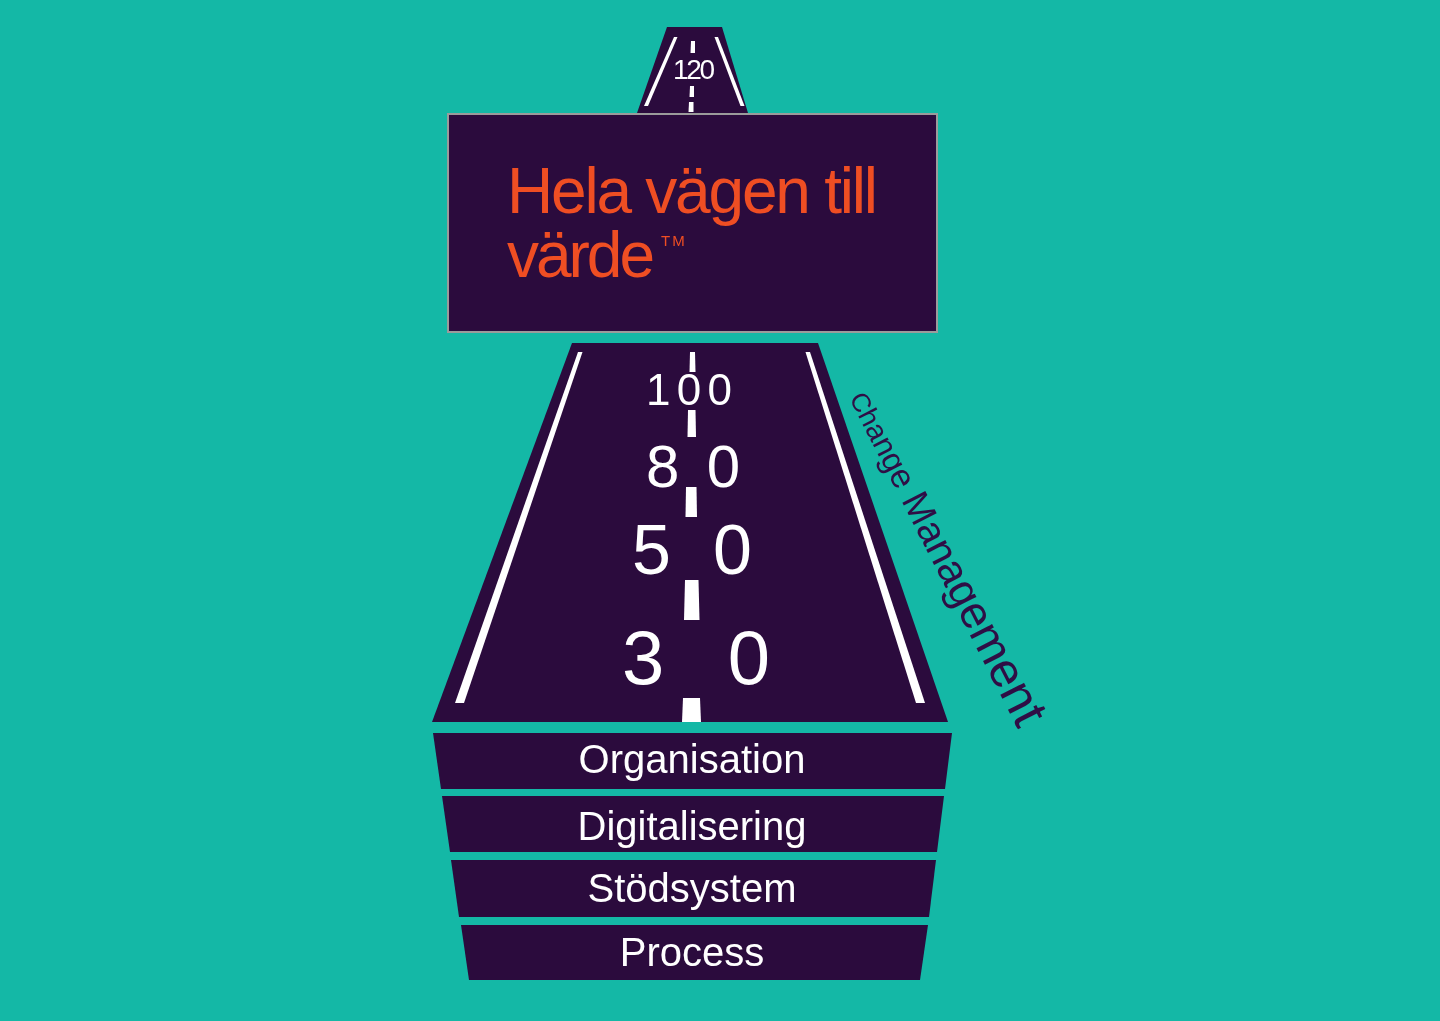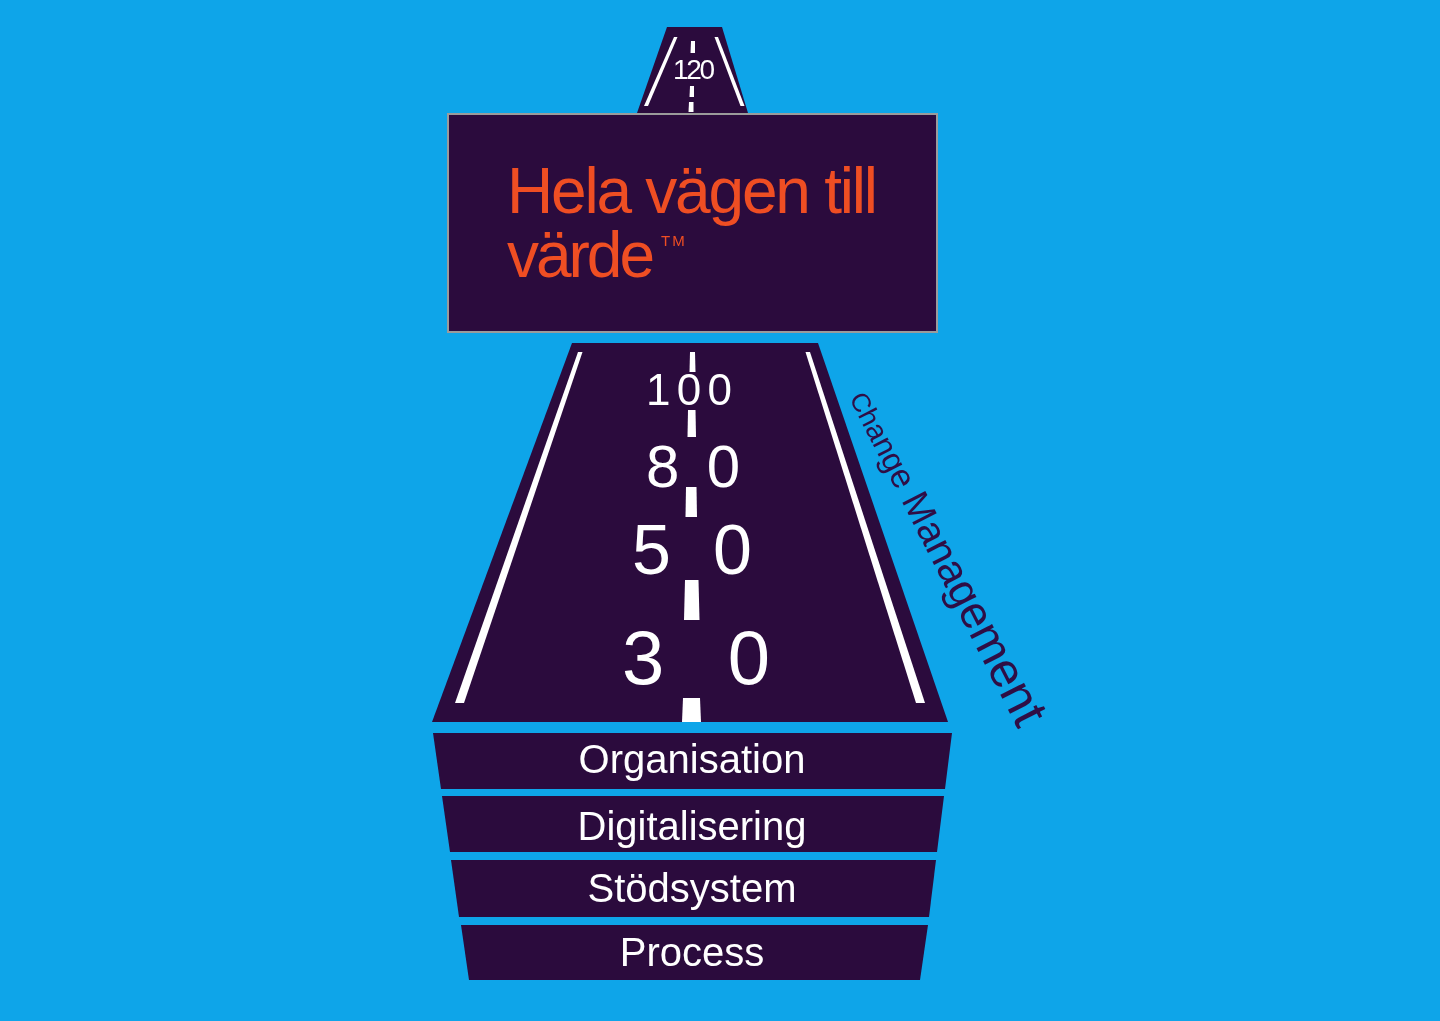--- a/index.html
+++ b/index.html
@@ -1,20 +1,20 @@
 <!DOCTYPE html>
 <html><head>
 <meta charset="utf-8">
 <style>
   html, body { margin: 0; padding: 0; background: #ffffff; }
   .canvas {
     position: relative;
     width: 1440px;
     height: 1021px;
-    background: #0ea5e9;
+    background: #14b8a6;
     overflow: hidden;
     font-family: "Liberation Sans", sans-serif;
   }
   svg text {
     font-family: "Liberation Sans", sans-serif;
   }
 </style>
 </head>
 <body>
 

